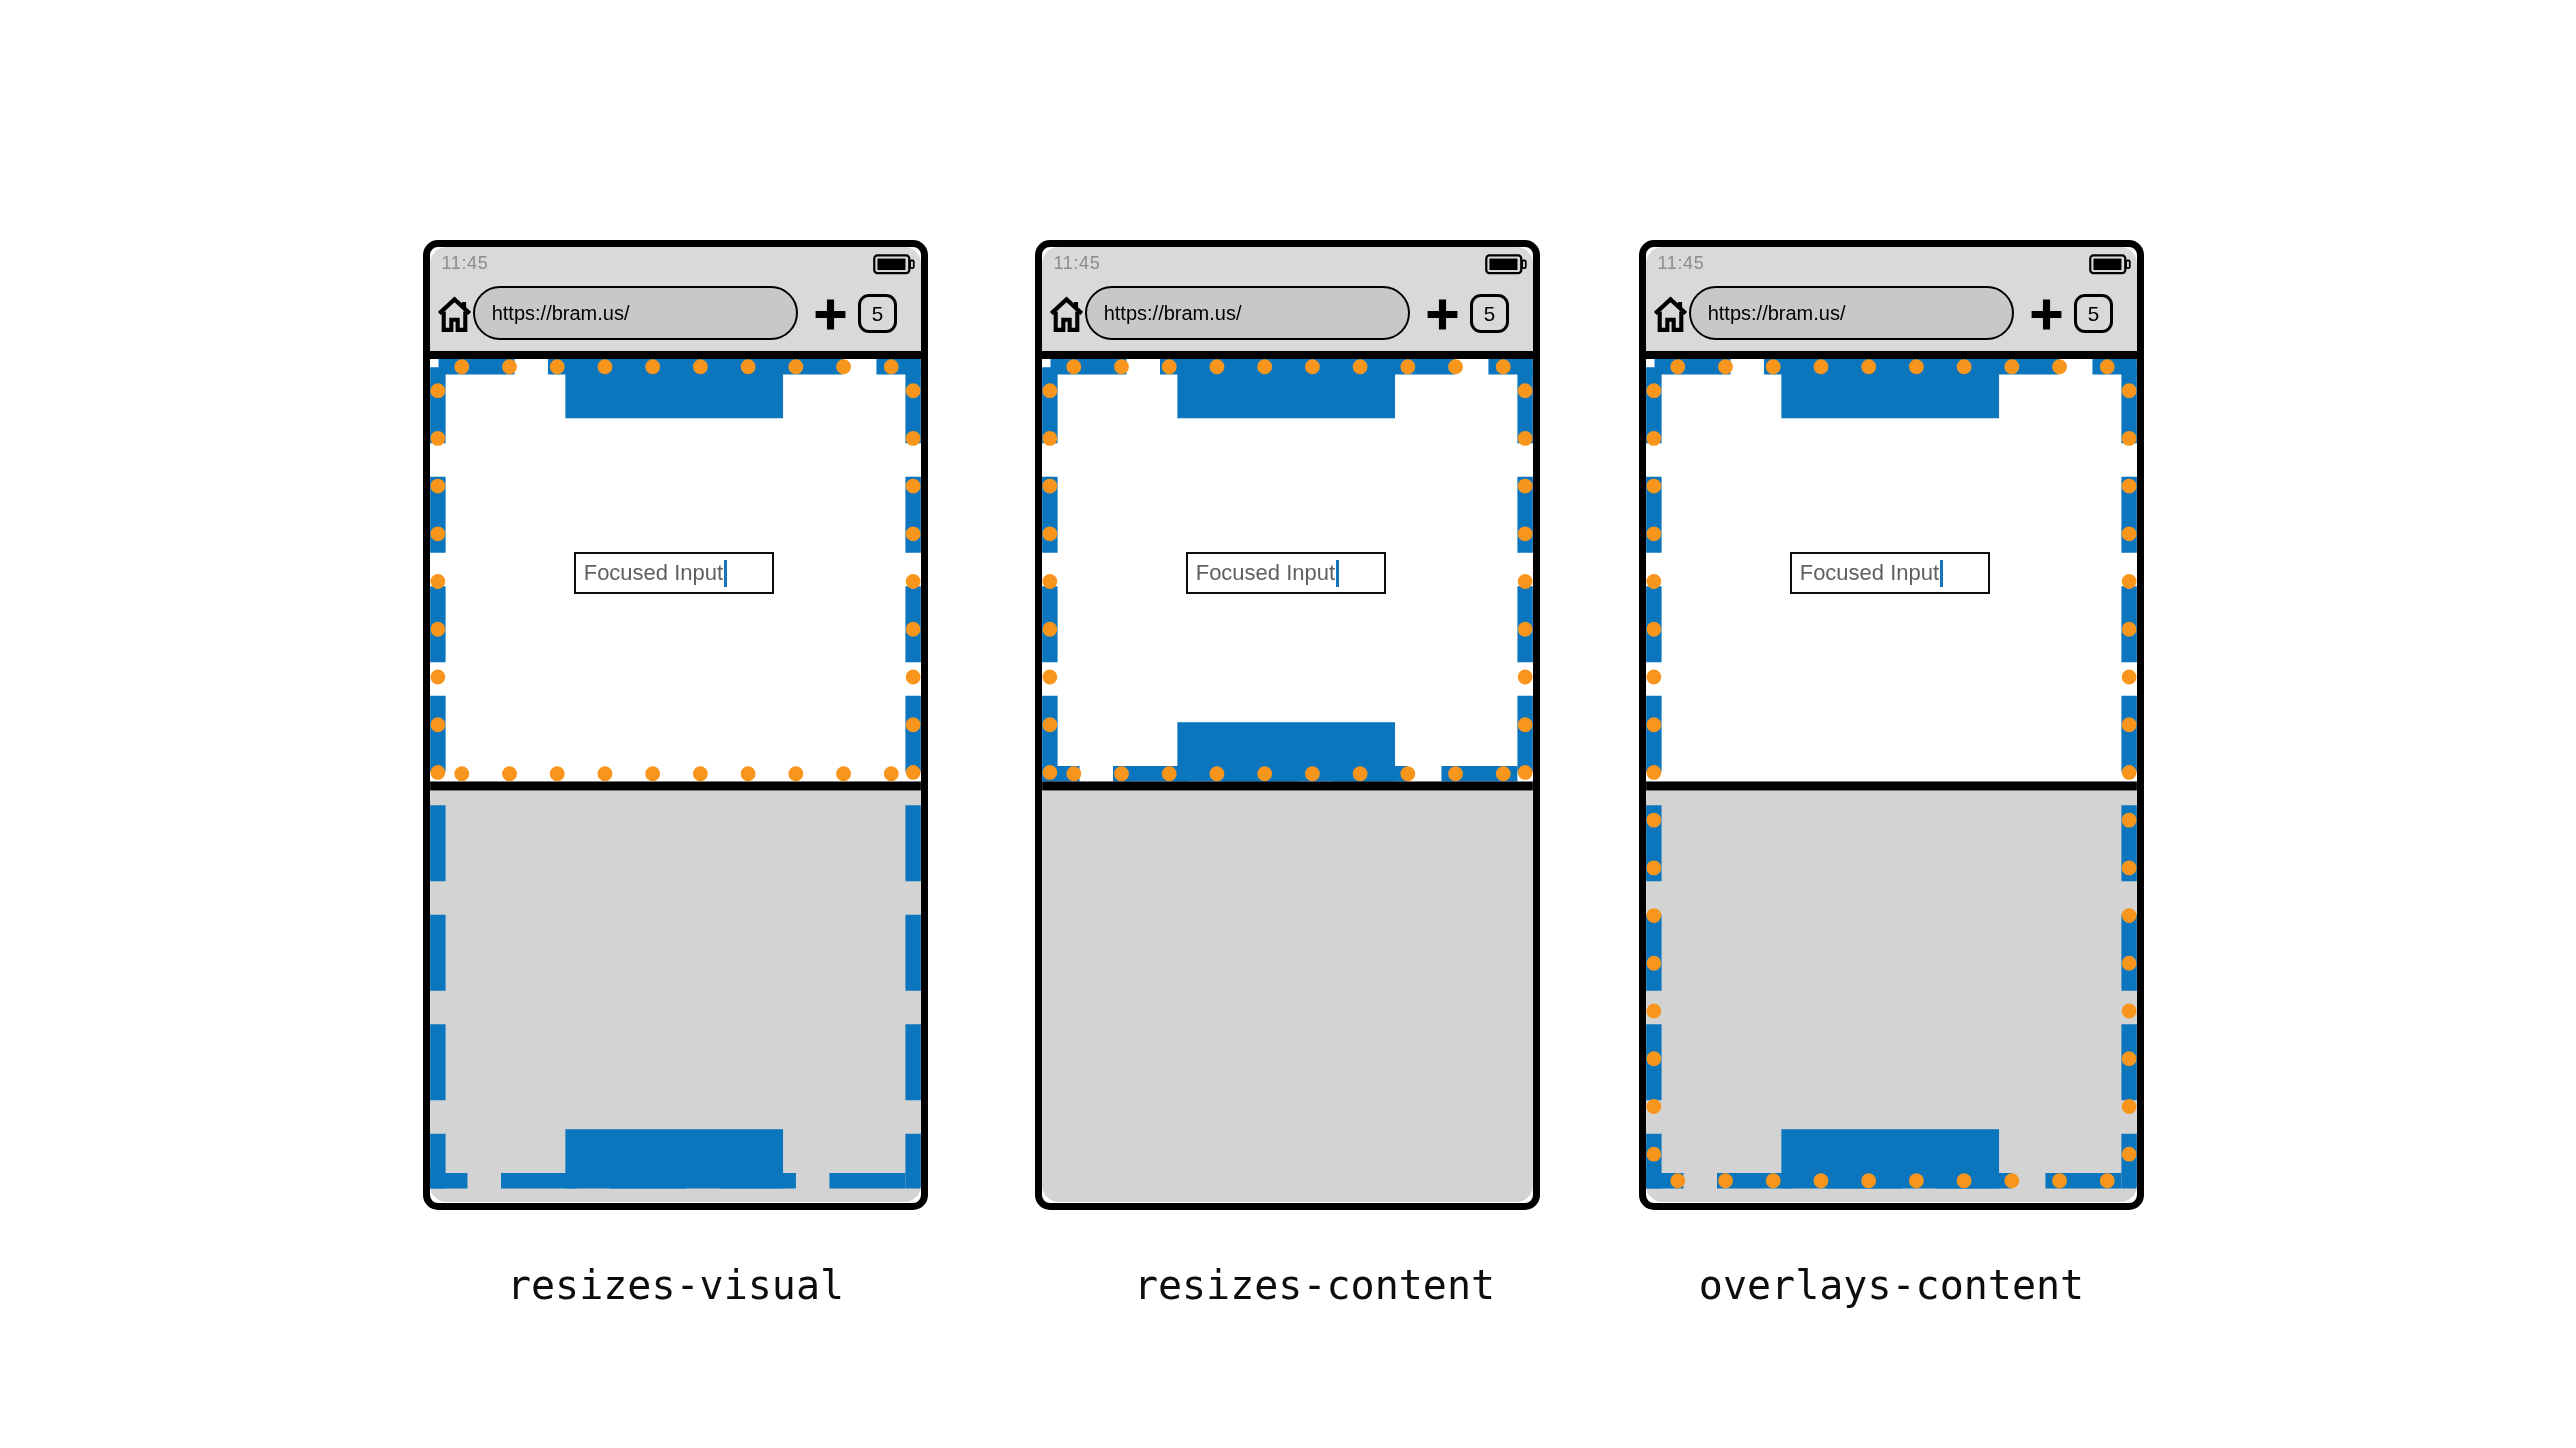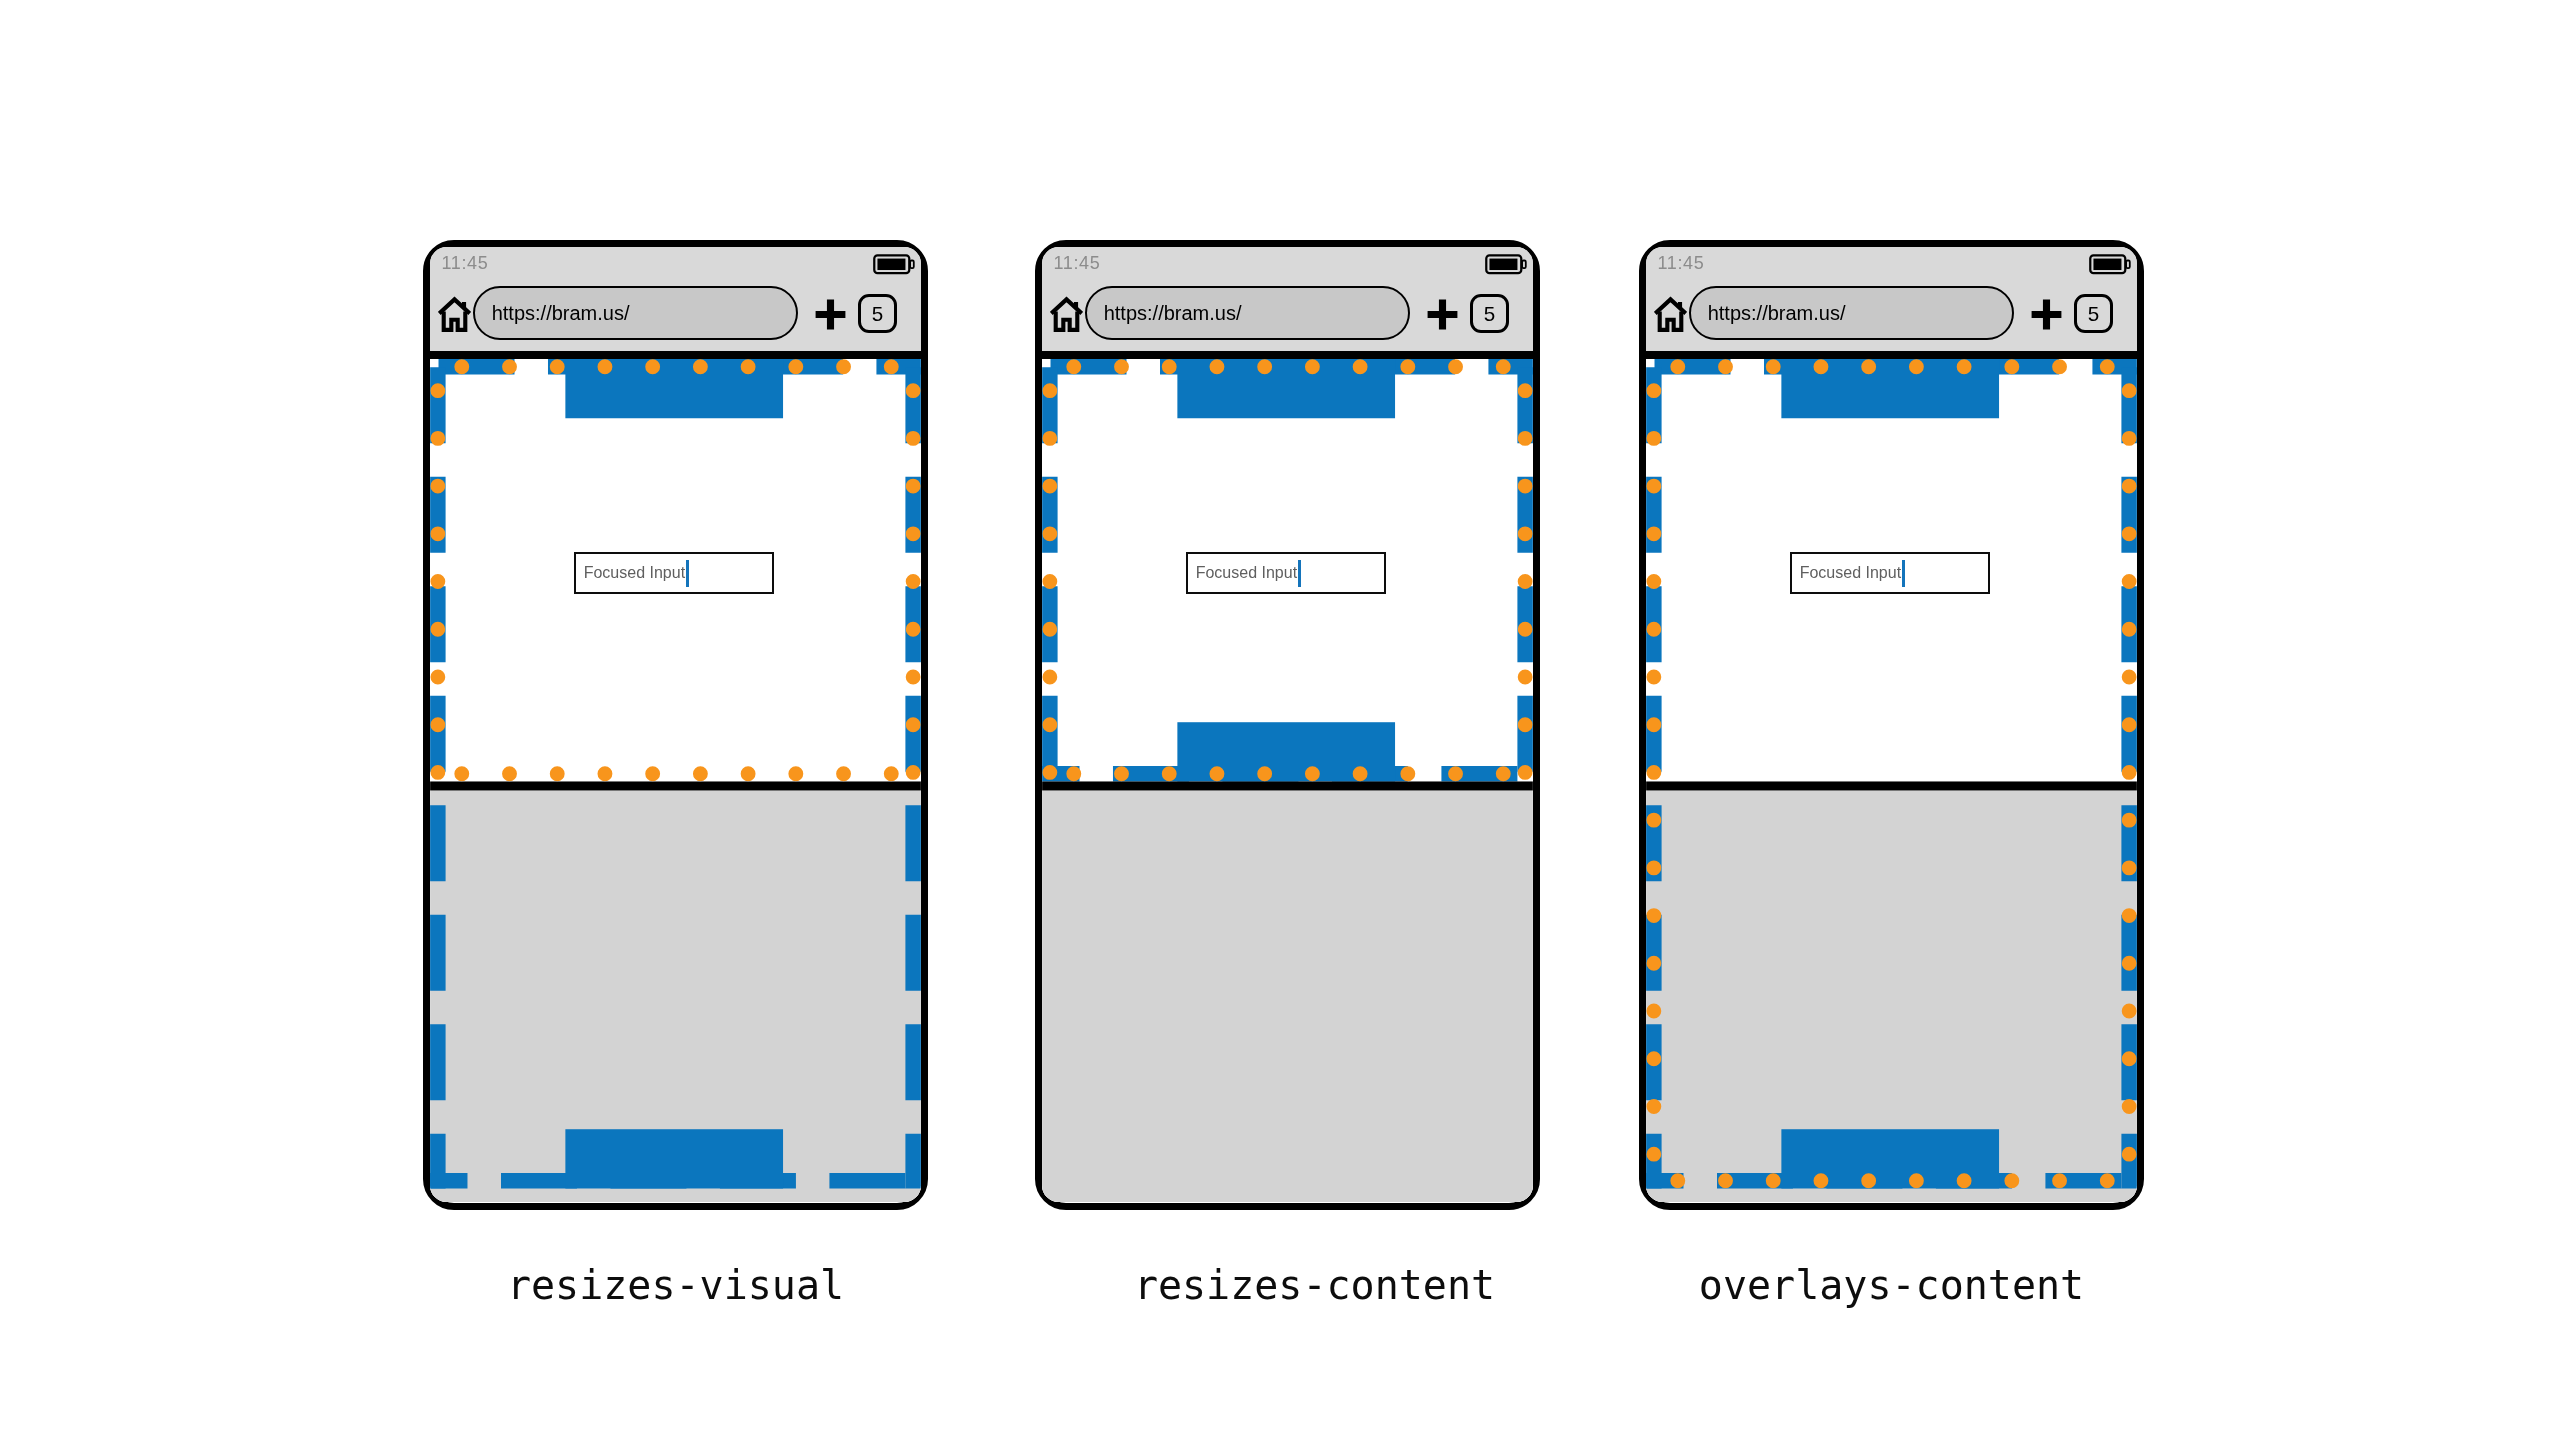--- a/index.html
+++ b/index.html
@@ -1,36 +1,36 @@
 <!DOCTYPE html>
 <html style="font-size:10.3px"><head>
 <meta charset="utf-8">
 <style>
   html,body{margin:0;padding:0;background:#ffffff;}
   .stage{position:relative;width:2576px;height:1449px;background:#ffffff;overflow:hidden;
          font-family:"Liberation Sans", sans-serif;}
   .phone{position:absolute;top:240px;width:505px;height:970px;border:7px solid #000;
-         border-radius:31px;background:#fff;box-sizing:border-box;}
+         border-radius:15px;background:#fff;box-sizing:border-box;}
   .screen{position:relative;width:491px;height:955px;border-radius:16.7px;overflow:hidden;background:#fff;}
   .chrome{position:relative;height:104px;background:var(--chrome-bg);border-bottom:8.4px solid #000;}
   .time{position:absolute;left:11.6px;top:6.4px;font-size:18px;color:var(--time-color);letter-spacing:0.6px;}
   .battery{position:absolute;right:6.4px;top:7px;width:42px;height:20.6px;}
   .home{position:absolute;left:7.7px;top:49px;width:33px;height:36px;}
   .pill{position:absolute;left:43px;top:39px;width:325px;height:54px;background:var(--pill-bg);
         border:2.6px solid #000;border-radius:28px;box-sizing:border-box;display:flex;align-items:center;}
   .pill span{font-size:20px;color:#000;padding-left:16.7px;white-space:nowrap;}
   .plus{position:absolute;left:383px;top:50px;width:35px;height:35px;}
   .tabbtn{position:absolute;left:428px;top:47px;width:39px;height:39px;border:3.9px solid #000;
           border-radius:11px;box-sizing:border-box;display:flex;align-items:center;justify-content:center;
           font-size:20.6px;color:#000;background:transparent;}
   .content{position:relative;height:843px;background:#fff;}
   .overlay{position:absolute;left:0;top:0;}
   .inputbox{position:absolute;left:144px;top:193px;width:200px;height:42px;border:2.6px solid #0d0d0d;
             background:#fff;box-sizing:border-box;display:flex;align-items:center;}
-  .inputbox .val{font-size:16px;color:var(--input-text);padding-left:7.7px;white-space:nowrap;}
+  .inputbox .val{font-size:22px;color:var(--input-text);padding-left:7.7px;white-space:nowrap;}
   .caret{display:inline-block;width:2.6px;height:27px;background:var(--caret);margin-left:1.3px;}
   .mode-label{position:absolute;top:1262px;width:505px;text-align:center;
               font-family:"DejaVu Sans Mono", monospace;font-size:40px;color:#0d0d0d;}
   .p1{left:423px;} .p2{left:1035px;} .p3{left:1639px;}
   .l1{left:423px;} .l2{left:1062px;} .l3{left:1639px;}
 </style>
 </head>
 <body>
 
 <div class="stage" style="--chrome-bg: #d9d9d9; --pill-bg: #c8c8c8; --time-color: #8c8c8c; --input-text: #5f5f5f; --caret: #1474bb;">

